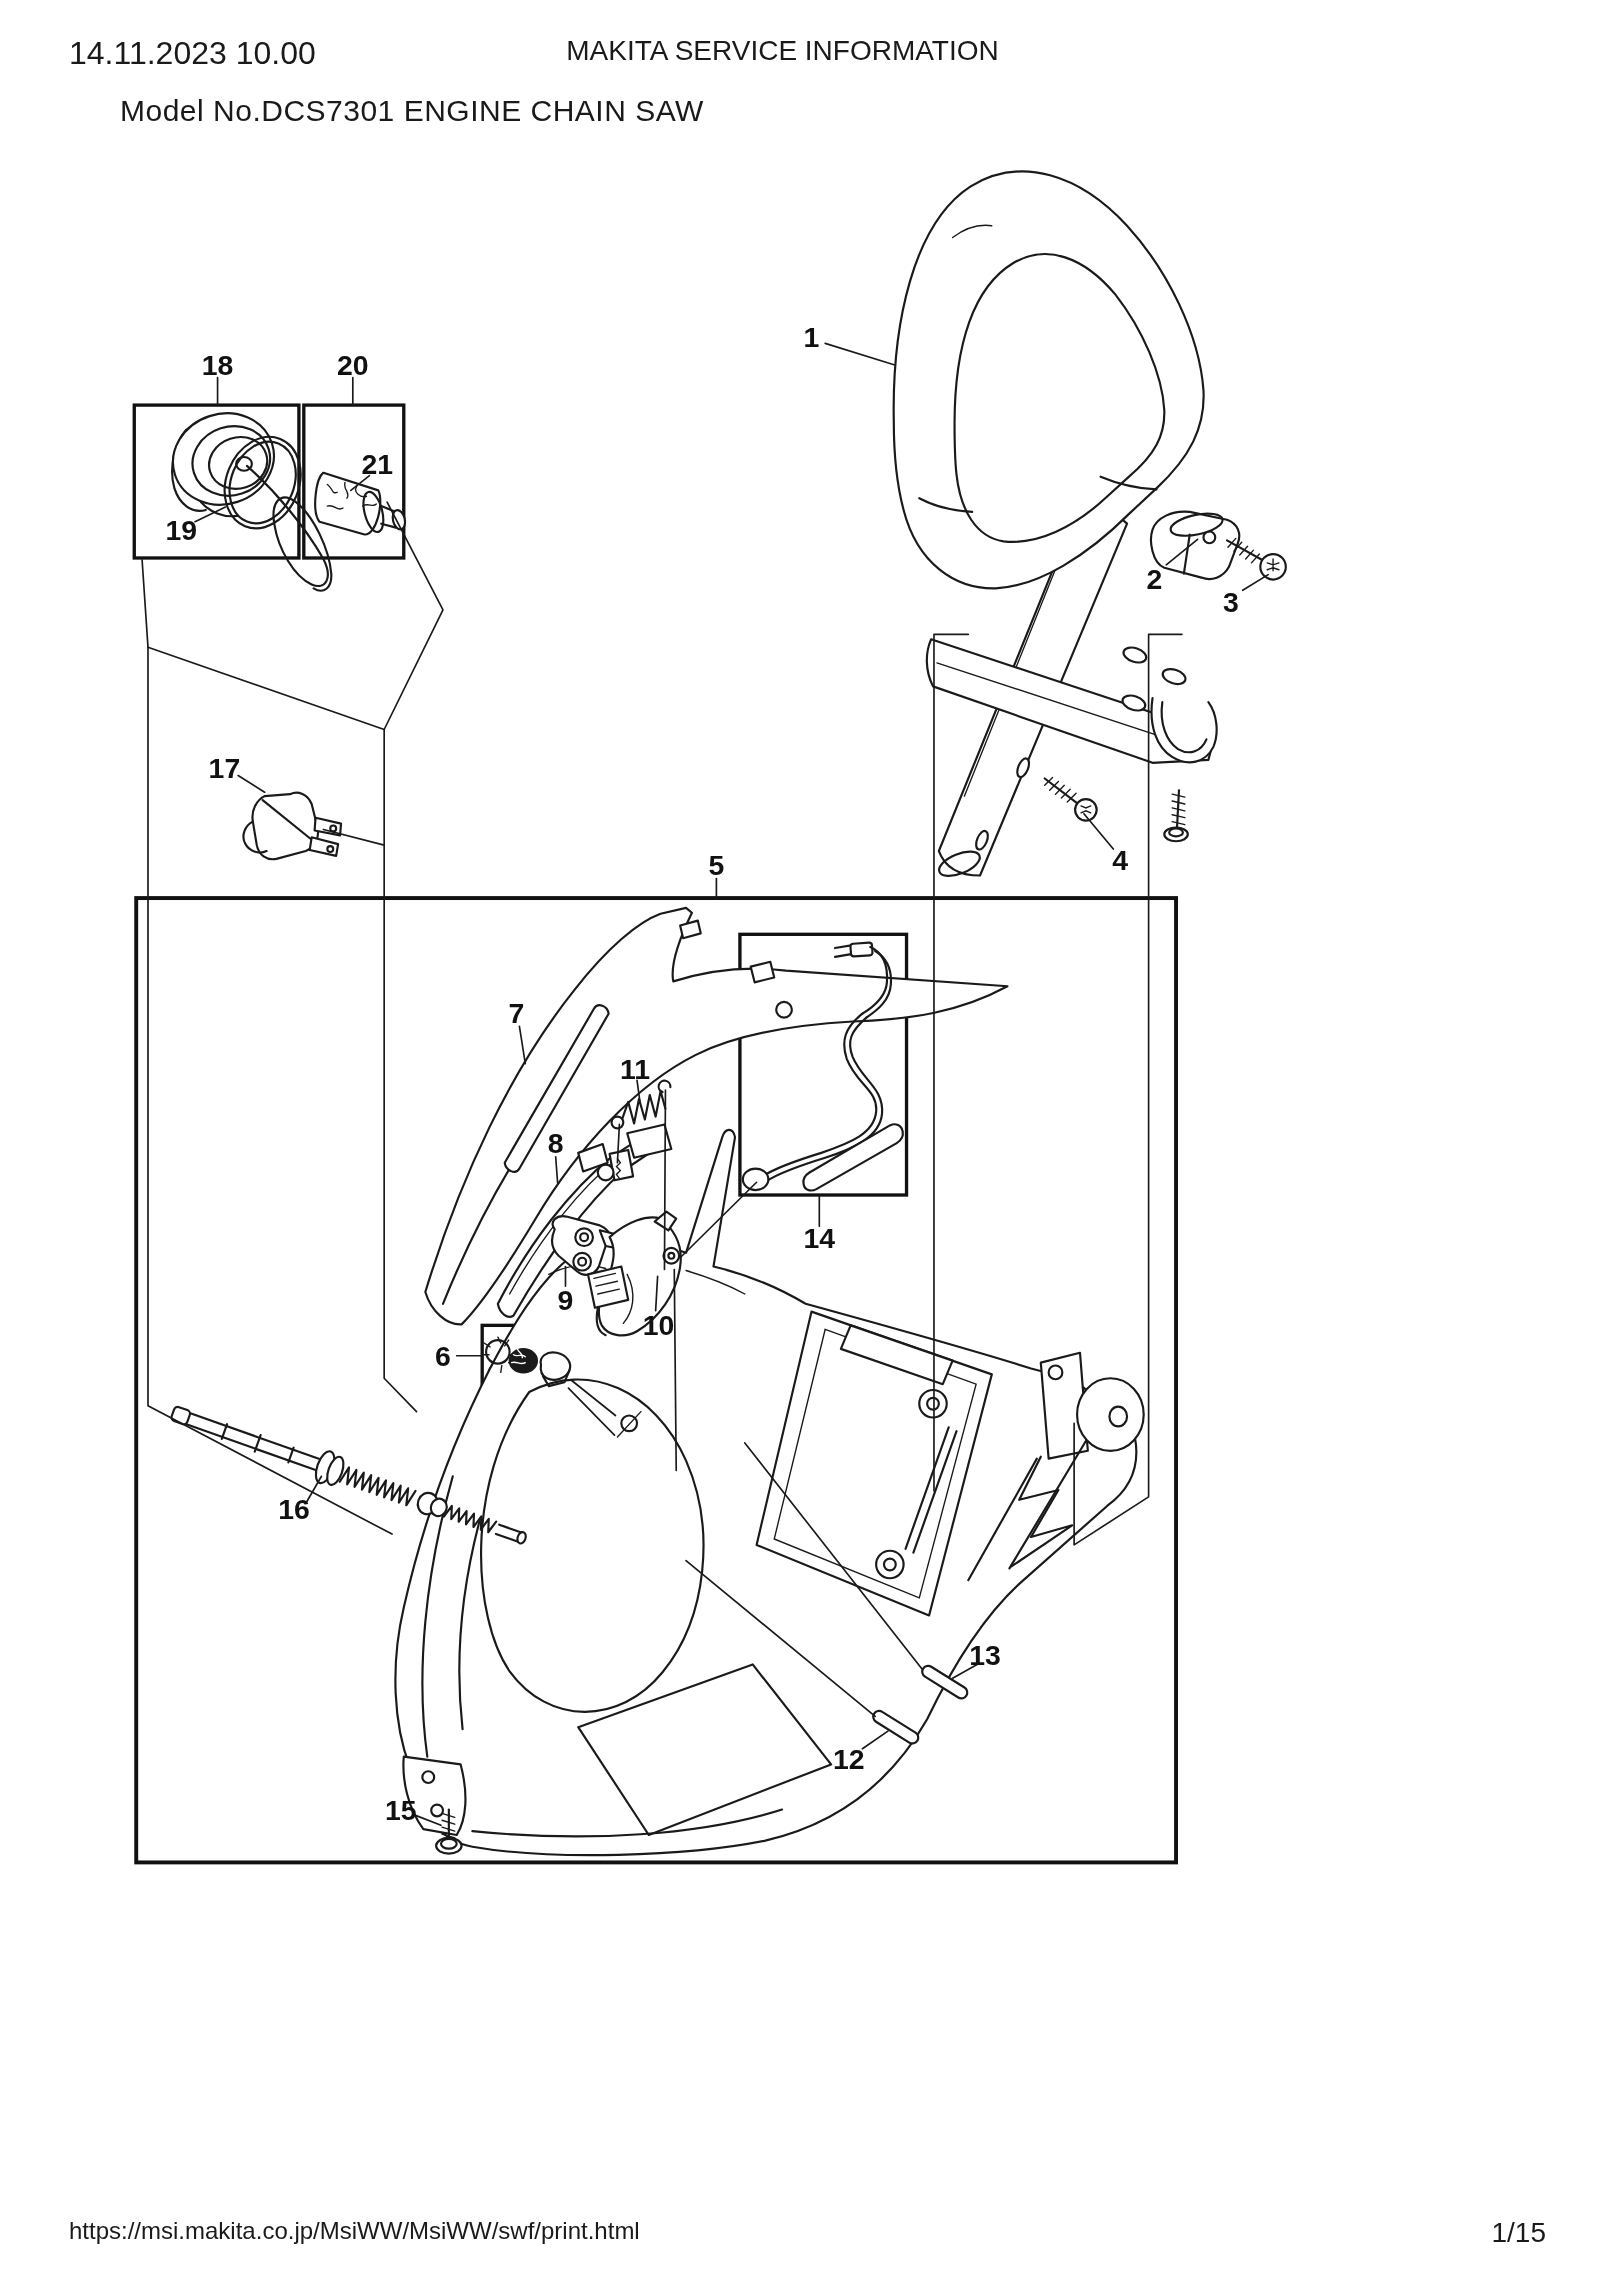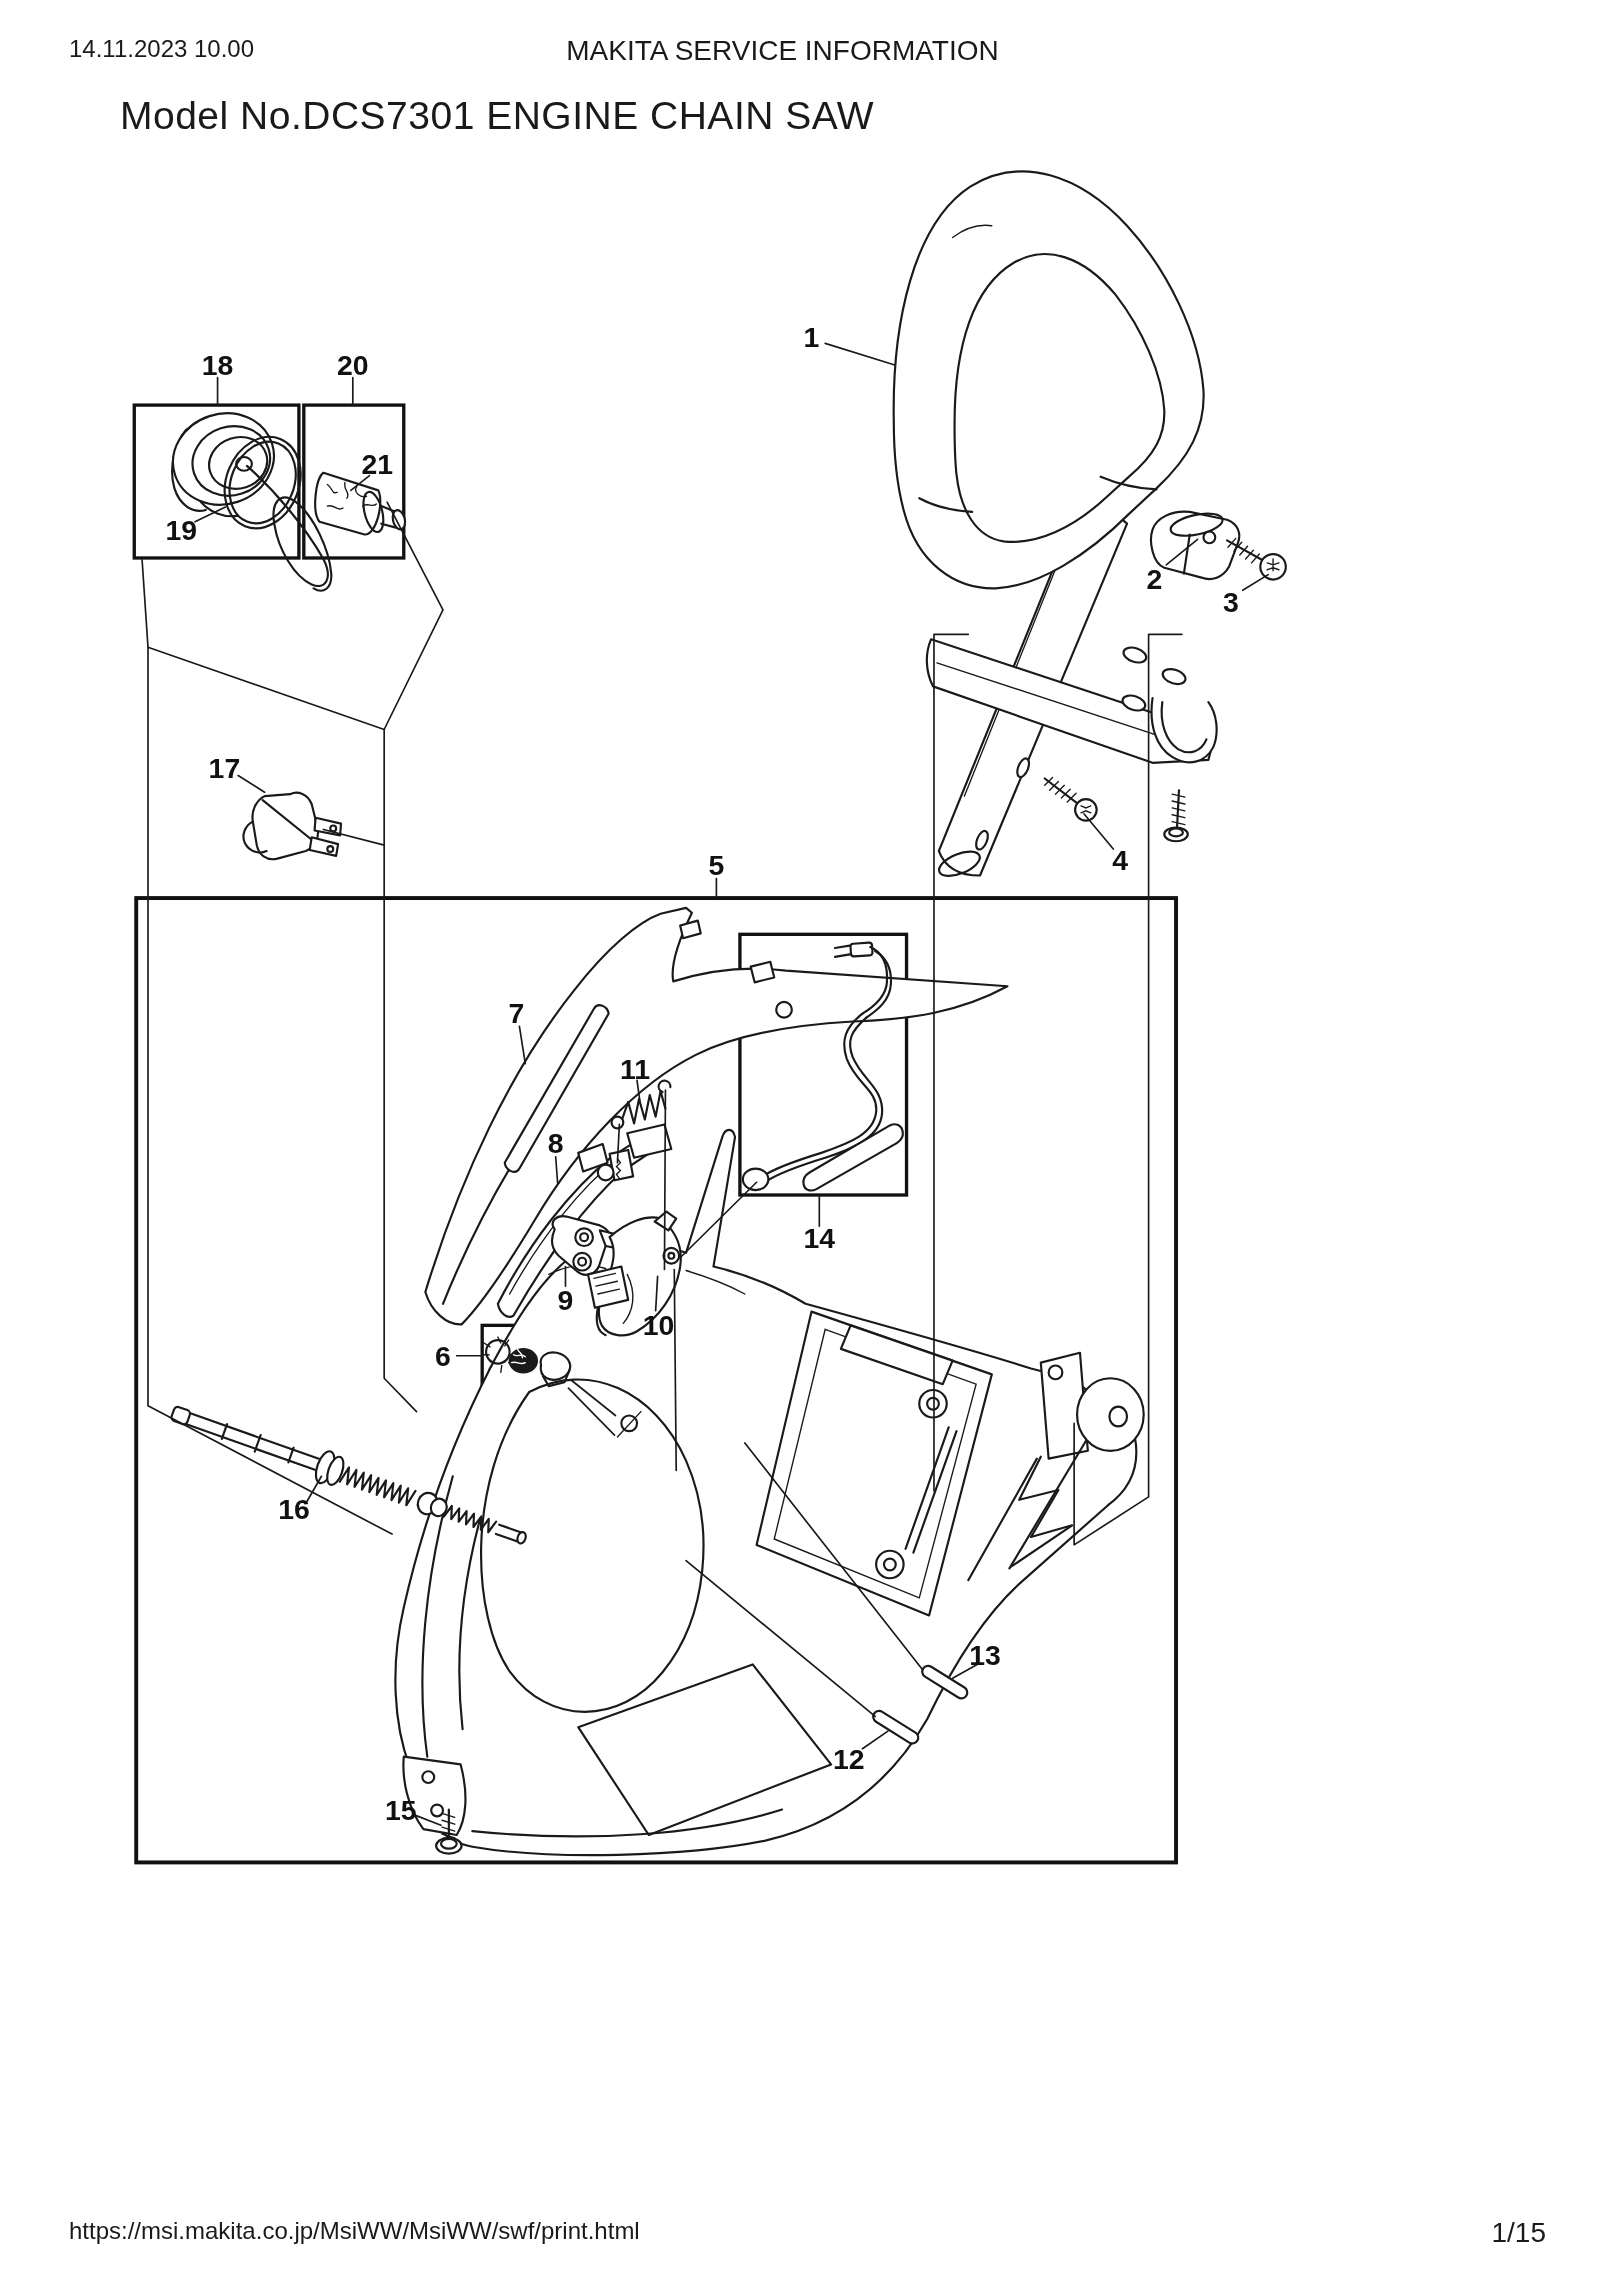--- a/index.html
+++ b/index.html
@@ -1,19 +1,19 @@
 <!DOCTYPE html>
 <html><head>
 <meta charset="utf-8">
 <style>
   html,body{margin:0;padding:0;background:#ffffff;}
   body{width:1620px;height:2293px;position:relative;font-family:"Liberation Sans",sans-serif;color:#1a1a1a;overflow:hidden;}
-  .hdr-left{position:absolute;left:69px;top:35px;font-size:24px;}
+  .hdr-left{position:absolute;left:69px;top:35px;font-size:32px;}
   .hdr-center{position:absolute;left:0;top:35px;width:1541px;text-align:center;font-size:28px;padding-left:12px;}
-  .doc-title{position:absolute;left:120px;top:94px;font-size:39px;letter-spacing:0.5px;}
+  .doc-title{position:absolute;left:120px;top:94px;font-size:30px;letter-spacing:0.5px;}
   .ftr-url{position:absolute;left:69px;top:2217px;font-size:24px;}
   .ftr-page{position:absolute;right:74px;top:2217px;font-size:28px;}
   svg{position:absolute;left:0;top:0;}
   .s  {fill:none;stroke:#1a1a1a;stroke-width:2.2;stroke-linecap:round;stroke-linejoin:round;}
   .sf {fill:#ffffff;stroke:#1a1a1a;stroke-width:2.2;stroke-linecap:round;stroke-linejoin:round;}
   .thin{fill:none;stroke:#1a1a1a;stroke-width:1.4;stroke-linecap:round;}
   .leader{fill:none;stroke:#1a1a1a;stroke-width:1.7;stroke-linecap:round;stroke-linejoin:round;}
   .bx {fill:none;stroke:#111111;stroke-width:4;}
   .bx2{fill:none;stroke:#111111;stroke-width:3.4;}
   .callout{font-family:"Liberation Sans",sans-serif;font-size:29px;font-weight:600;fill:#111;text-anchor:middle;dominant-baseline:central;}

